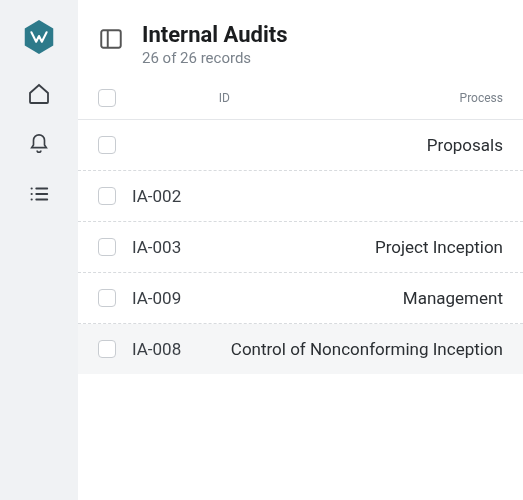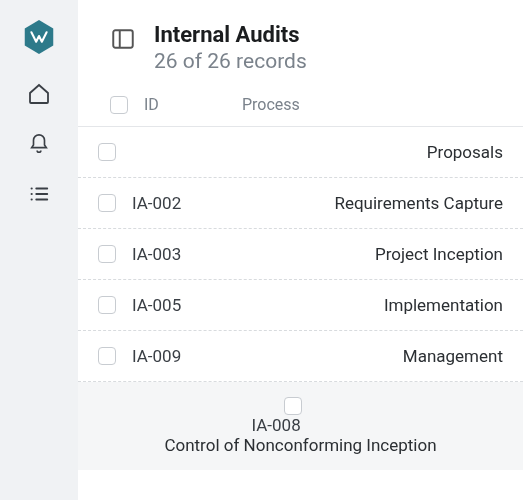--- a/index.html
+++ b/index.html
@@ -44,48 +44,49 @@
   .main {
     flex: 1;
     background: #fff;
     display: flex;
     flex-direction: column;
     min-width: 0;
   }
   .header {
     display: flex;
     align-items: flex-start;
-    padding: 22px 20px 14px 32px;
+    padding: 22px 20px 14px 20px;
     gap: 18px;
   }
   .header-icon {
     width: 26px;
     height: 26px;
     color: #555;
     margin-top: 4px;
   }
   .header-text h1 {
     font-size: 22px;
     font-weight: 700;
     color: #1b1d1f;
   }
   .header-text .subtitle {
-    font-size: 21px;
+    font-size: 15px;
     color: #7a828b;
     margin-top: 2px;
   }
 
   
   .col-header {
     display: flex;
     align-items: center;
-    padding: 8px 20px 12px 32px;
-    font-size: 16px;
+    padding: 8px 20px 12px 20px;
+    font-size: 12px;
     color: #7a828b;
     border-bottom: 1px solid #e4e6e9;
+    text-align: right;
   }
   .checkbox {
     width: 18px;
     height: 18px;
     border: 1.5px solid #c8ccd1;
     border-radius: 4px;
     background: #fff;
     margin-right: 16px;
     flex-shrink: 0;
     cursor: pointer;
@@ -107,21 +108,20 @@
     display: flex;
     align-items: center;
     padding: 15px 20px;
     font-size: 17px;
     color: #2b2f33;
     border-bottom: 1px dashed #d8dbde;
     cursor: pointer;
   }
   .row:last-child {
     border-bottom: none;
-    flex-direction: column;
   }
   .row.highlight {
     background: #f5f6f7;
   }
   .row .id-cell {
     width: 98px;
     flex-shrink: 0;
     color: #3a3f45;
   }
   .row .process-cell {
@@ -187,34 +187,28 @@
   </div>
 
   <div class="rows" id="rows-container">
       <div class="row">
         <div class="checkbox"></div>
         <div class="process-cell">Proposals</div>
       </div>
       <div class="row">
         <div class="checkbox"></div>
         <div class="id-cell">IA-002</div>
-        <div class="process-cell">Requirements Capture</div>
       </div>
       <div class="row">
         <div class="checkbox"></div>
         <div class="id-cell">IA-003</div>
         <div class="process-cell">Project Inception</div>
       </div>
       <div class="row">
         <div class="checkbox"></div>
-        <div class="id-cell">IA-005</div>
-        <div class="process-cell">Implementation</div>
-      </div>
-      <div class="row">
-        <div class="checkbox"></div>
         <div class="id-cell">IA-009</div>
         <div class="process-cell">Management</div>
       </div>
       <div class="row highlight">
         <div class="checkbox"></div>
         <div class="id-cell">IA-008</div>
         <div class="process-cell">Control of Nonconforming Inception</div>
       </div>
     </div>
 </div>

